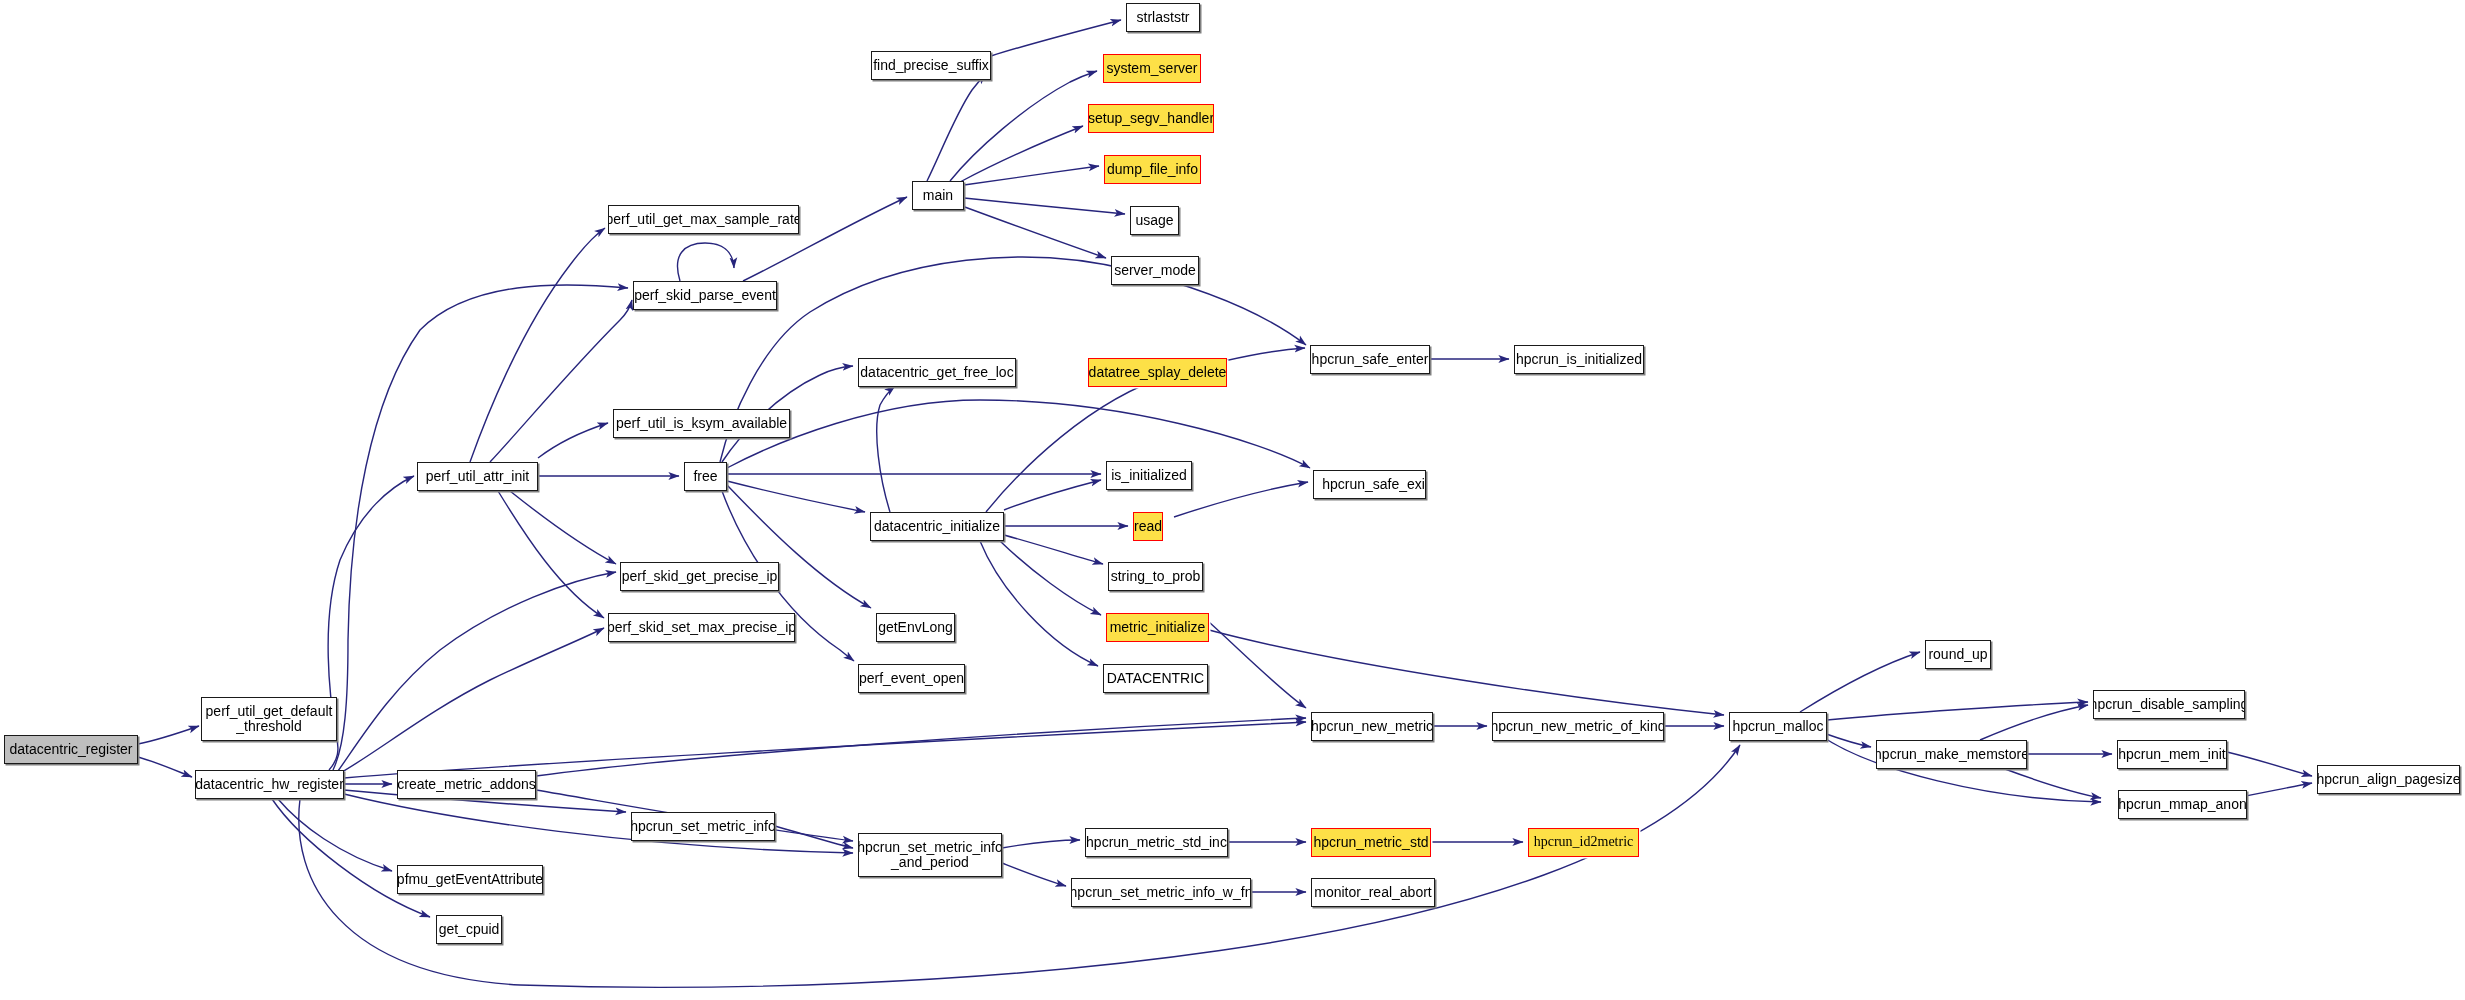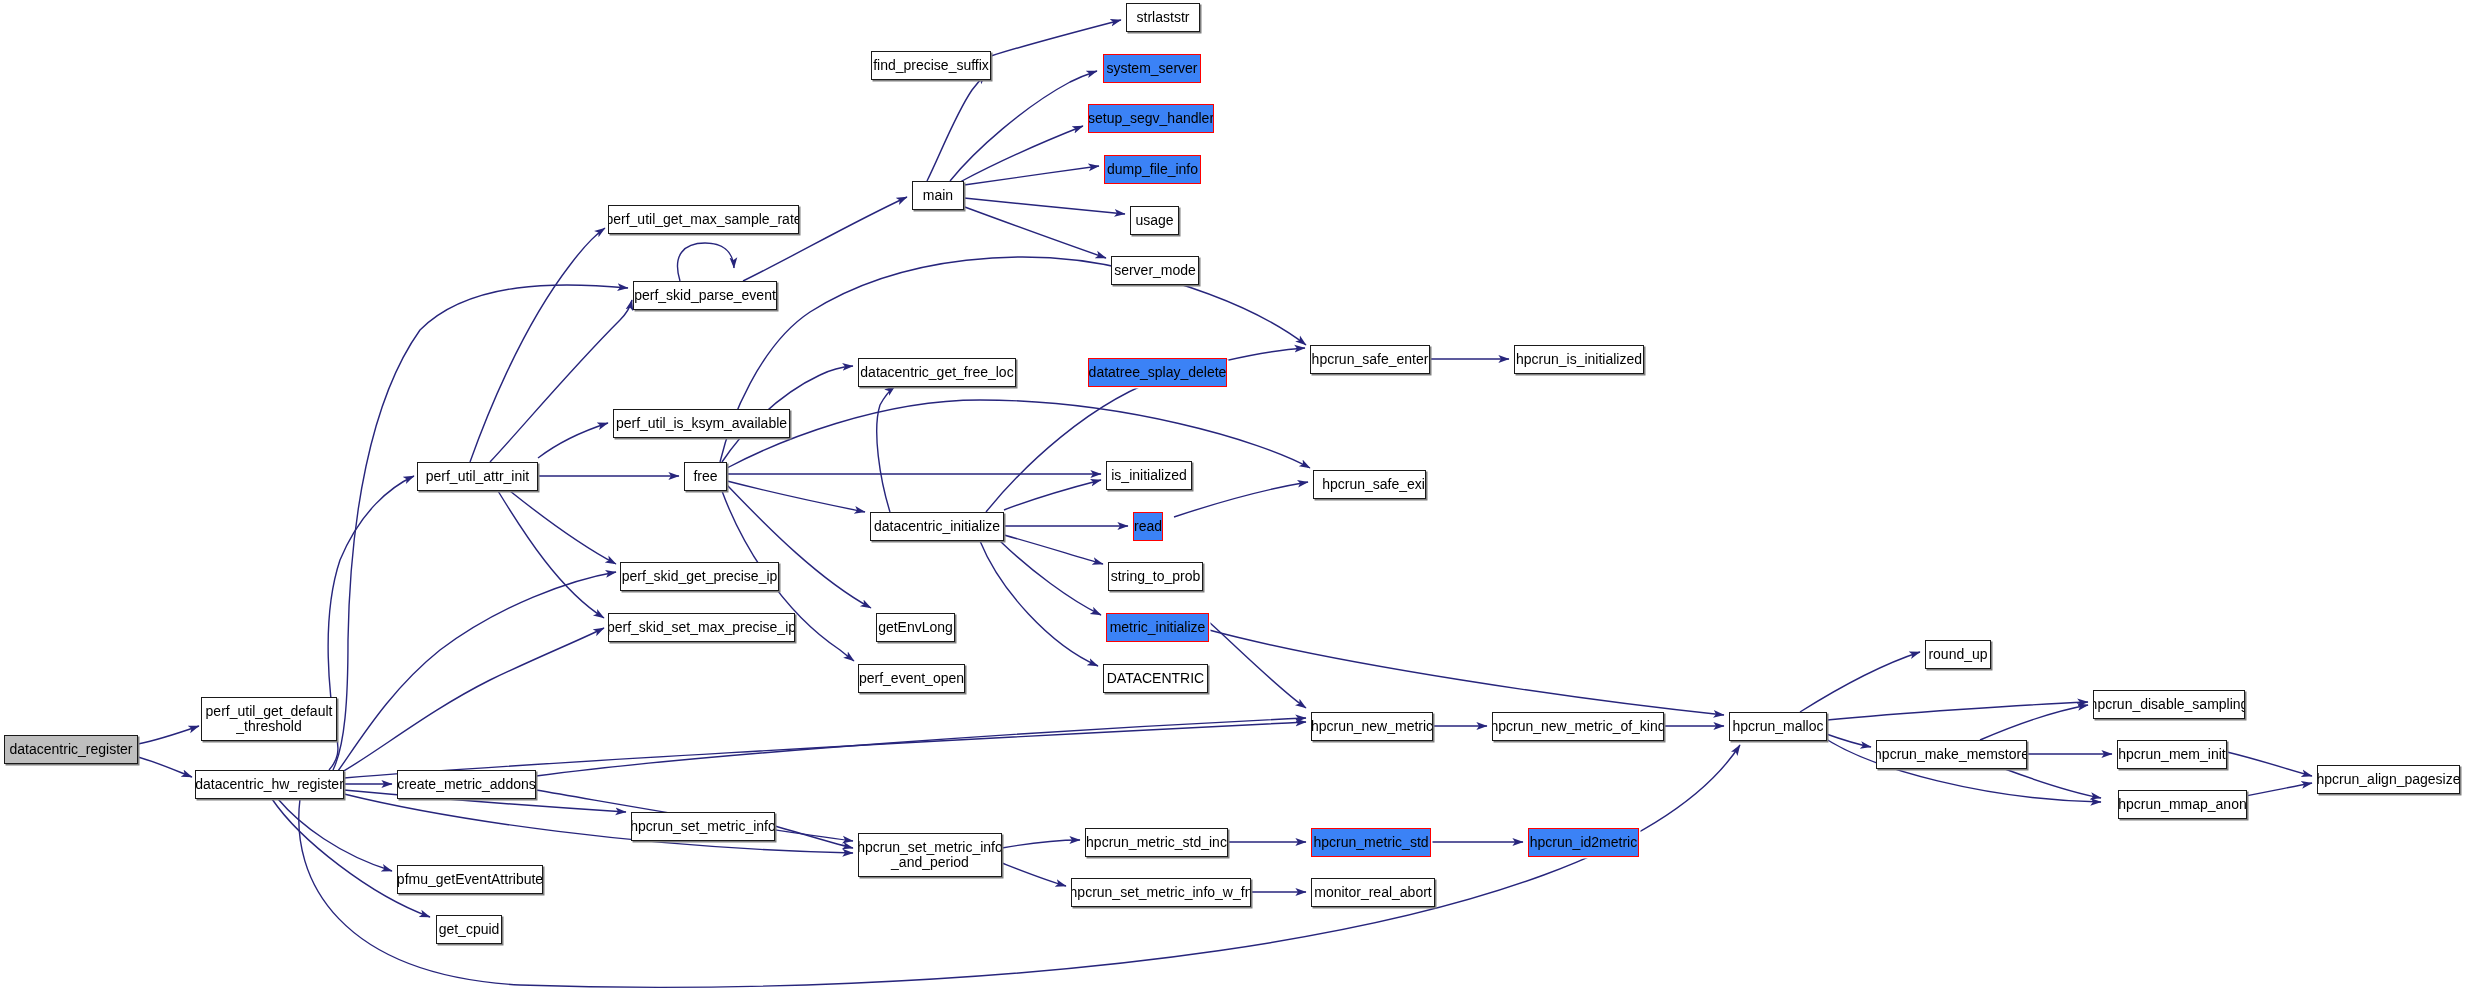--- a/index.html
+++ b/index.html
@@ -2,21 +2,21 @@
 <html><head>
 <meta charset="utf-8">
 <style>
   html,body{margin:0;padding:0;background:#ffffff;}
   body{font-family:"Liberation Sans", sans-serif;}
   #graph-root{position:relative;width:2465px;height:1000px;background:#fff;overflow:hidden;}
   svg#edges{position:absolute;left:0;top:0;width:2465px;height:1000px;}
   .node{position:absolute;box-sizing:border-box;display:flex;align-items:center;justify-content:center;
         text-align:center;line-height:1.05;white-space:pre;overflow:hidden;}
   .node.plain{background:#ffffff;border:1px solid #1a1a1a;box-shadow:1.5px 1.5px 0 0 #808080;}
-  .node.red{background:#3b82f6;border:1px solid #ff0000;box-shadow:1.5px 1.5px 0 0 #ffffff;}
+  .node.red{background:#fde047;border:1px solid #ff0000;box-shadow:1.5px 1.5px 0 0 #ffffff;}
   .node.current{background:#bfbfbf;border:1px solid #1a1a1a;box-shadow:1.5px 1.5px 0 0 #808080;}
   .node span{display:block;color:#000;}
 </style>
 </head>
 <body>
 
 <div id="graph-root">
   <svg id="edges" viewBox="0 0 2465 1000" preserveAspectRatio="none" xmlns="http://www.w3.org/2000/svg">
     <defs>
       <marker id="arrow" markerWidth="9" markerHeight="9" refX="7.6" refY="3.1" orient="auto" markerUnits="strokeWidth">
@@ -134,17 +134,17 @@
       <div class="node plain" title="hpcrun_disable_sampling" style="left: 2093px; top: 690px; width: 152px; height: 29px; font-size: 14px;"><span>hpcrun_disable_sampling</span></div>
       <div class="node plain" title="hpcrun_make_memstore" style="left: 1876px; top: 740px; width: 151px; height: 29px; font-size: 14px;"><span>hpcrun_make_memstore</span></div>
       <div class="node plain" title="hpcrun_mem_init" style="left: 2117px; top: 740px; width: 110px; height: 29px; font-size: 14px;"><span>hpcrun_mem_init</span></div>
       <div class="node plain" title="hpcrun_mmap_anon" style="left: 2106px; top: 790px; width: 129px; height: 29px; font-size: 14px; margin-left: 12px;"><span>hpcrun_mmap_anon</span></div>
       <div class="node plain" title="hpcrun_align_pagesize" style="left: 2317px; top: 765px; width: 143px; height: 29px; font-size: 14px;"><span>hpcrun_align_pagesize</span></div>
       <div class="node plain" title="hpcrun_set_metric_info" style="left: 631px; top: 812px; width: 144px; height: 29px; font-size: 14px;"><span>hpcrun_set_metric_info</span></div>
       <div class="node plain" title="hpcrun_set_metric_info_and_period" style="left: 858px; top: 833px; width: 144px; height: 44px; font-size: 14px;"><span>hpcrun_set_metric_info
 _and_period</span></div>
       <div class="node plain" title="hpcrun_metric_std_inc" style="left: 1085px; top: 828px; width: 143px; height: 29px; font-size: 14px;"><span>hpcrun_metric_std_inc</span></div>
       <div class="node red" title="hpcrun_metric_std" style="left: 1311px; top: 828px; width: 120px; height: 29px; font-size: 14px;"><span>hpcrun_metric_std</span></div>
-      <div class="node red" title="hpcrun_id2metric" style="left: 1528px; top: 828px; width: 111px; height: 29px; font-size: 14px;"><span>hpcrun_id2metric</span></div>
+      <div class="node red" title="hpcrun_id2metric" style="left: 1528px; top: 828px; width: 111px; height: 29px; font-size: 14px; font-family: Liberation Serif, serif;"><span>hpcrun_id2metric</span></div>
       <div class="node plain" title="hpcrun_set_metric_info_w_fn" style="left: 1071px; top: 878px; width: 180px; height: 29px; font-size: 14px;"><span>hpcrun_set_metric_info_w_fn</span></div>
       <div class="node plain" title="monitor_real_abort" style="left: 1311px; top: 878px; width: 124px; height: 29px; font-size: 14px;"><span>monitor_real_abort</span></div>
     </div>
 </div>
 
 </body></html>

